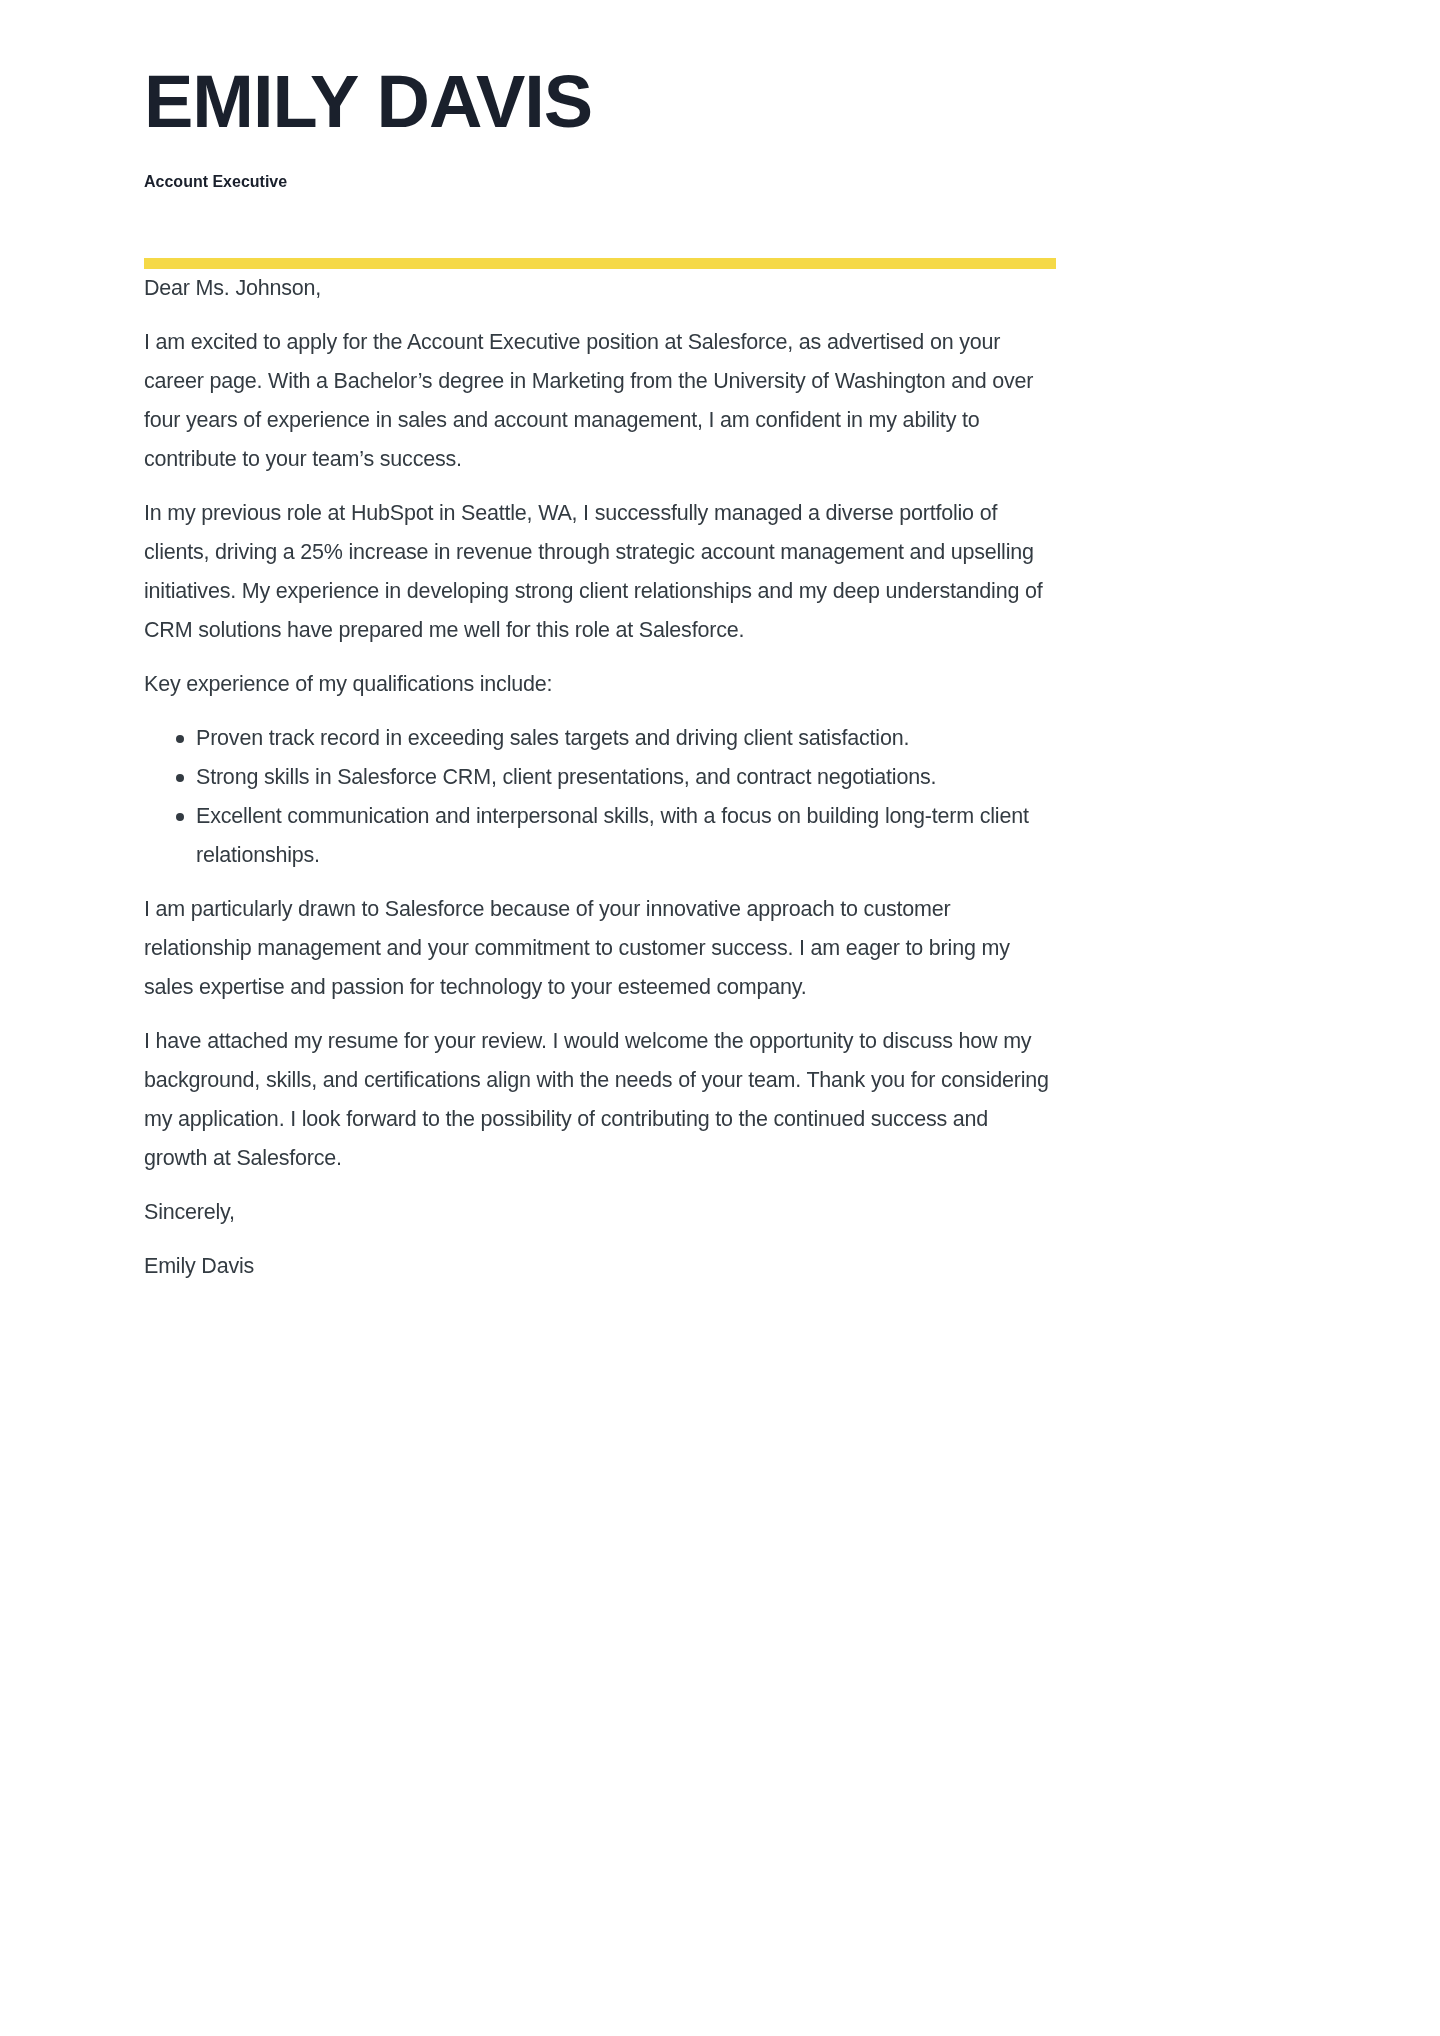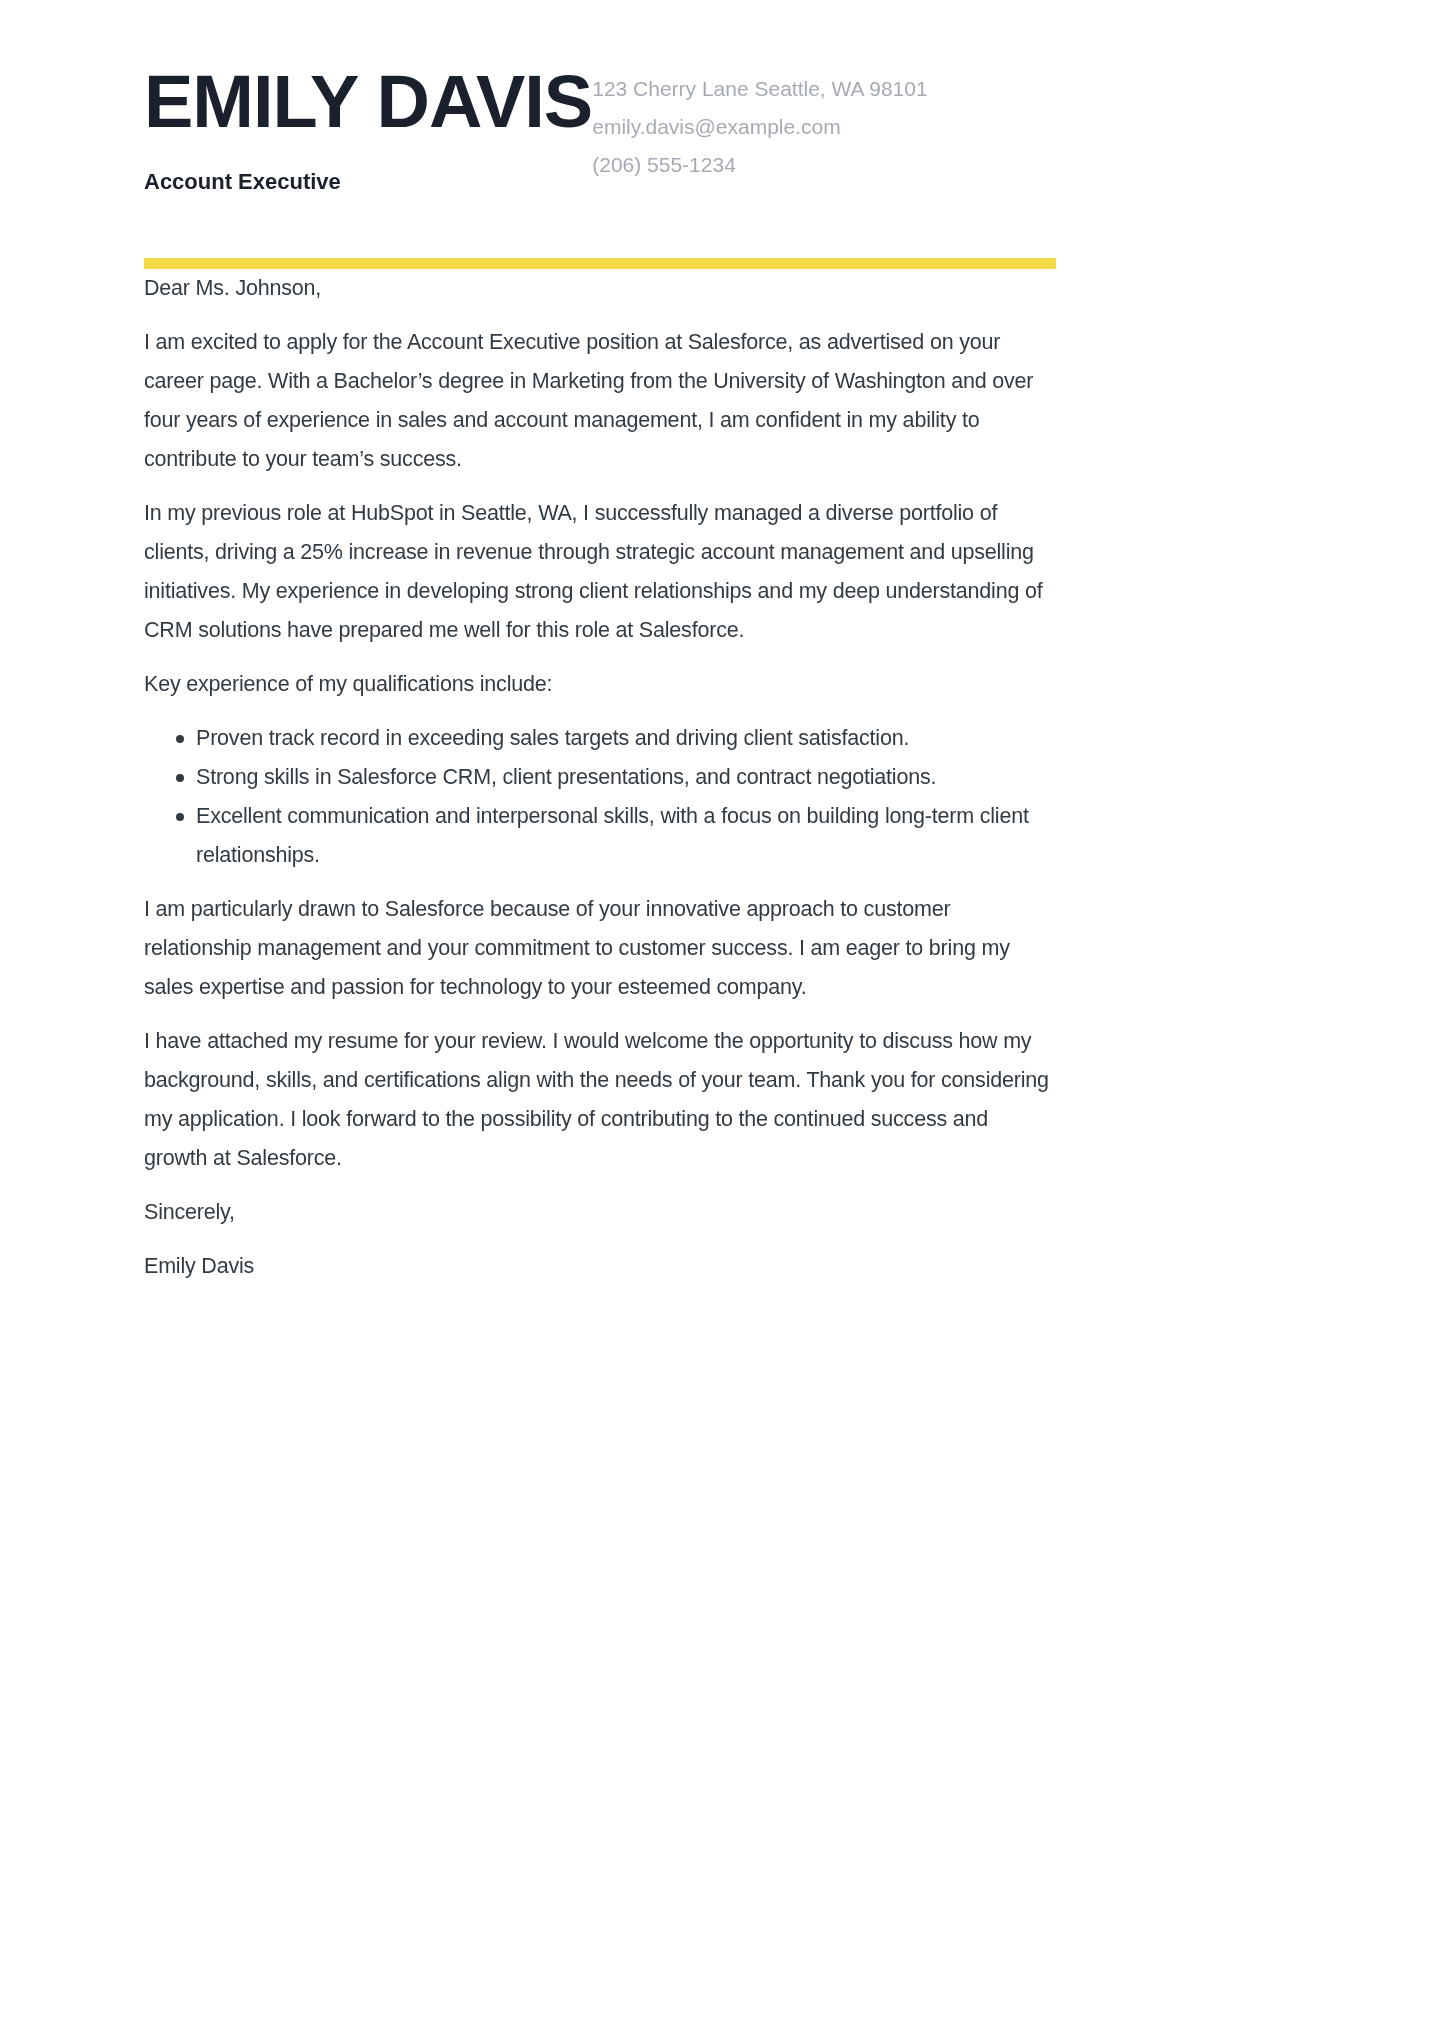--- a/index.html
+++ b/index.html
@@ -26,21 +26,21 @@
     margin: 0;
     font-size: 74px;
     line-height: 86px;
     font-weight: 700;
     letter-spacing: -1px;
     color: #1a202c;
     white-space: nowrap;
   }
   .job-title {
     margin-top: 24px;
-    font-size: 22px;
+    font-size: 16px;
     line-height: 26px;
     font-weight: 700;
     color: #1a202c;
   }
   .contact {
     width: 528px;
     margin-top: 11px;
     font-size: 21px;
     line-height: 38px;
     font-weight: 400;
@@ -107,25 +107,20 @@
 </head>
 <body>
 
 <div class="page">
 
   <div class="header-row">
     <div>
       <h1 class="person-name">EMILY DAVIS</h1>
       <div class="job-title">Account Executive</div>
     </div>
-    <div class="contact">
-      <div>123 Cherry Lane Seattle, WA 98101</div>
-      <div>emily.davis@example.com</div>
-      <div>(206) 555-1234</div>
-    </div>
   </div>
 
   <div class="divider"></div>
 
 
   <div class="letter">
     <p>Dear Ms. Johnson,</p>
     <p>I am excited to apply for the Account Executive position at Salesforce, as advertised on your career page. With a Bachelor’s degree in Marketing from the University of Washington and over four years of experience in sales and account management, I am confident in my ability to contribute to your team’s success.</p>
     <p>In my previous role at HubSpot in Seattle, WA, I successfully managed a diverse portfolio of clients, driving a 25% increase in revenue through strategic account management and upselling initiatives. My experience in developing strong client relationships and my deep understanding of CRM solutions have prepared me well for this role at Salesforce.</p>
     <p>Key experience of my qualifications include:</p>

